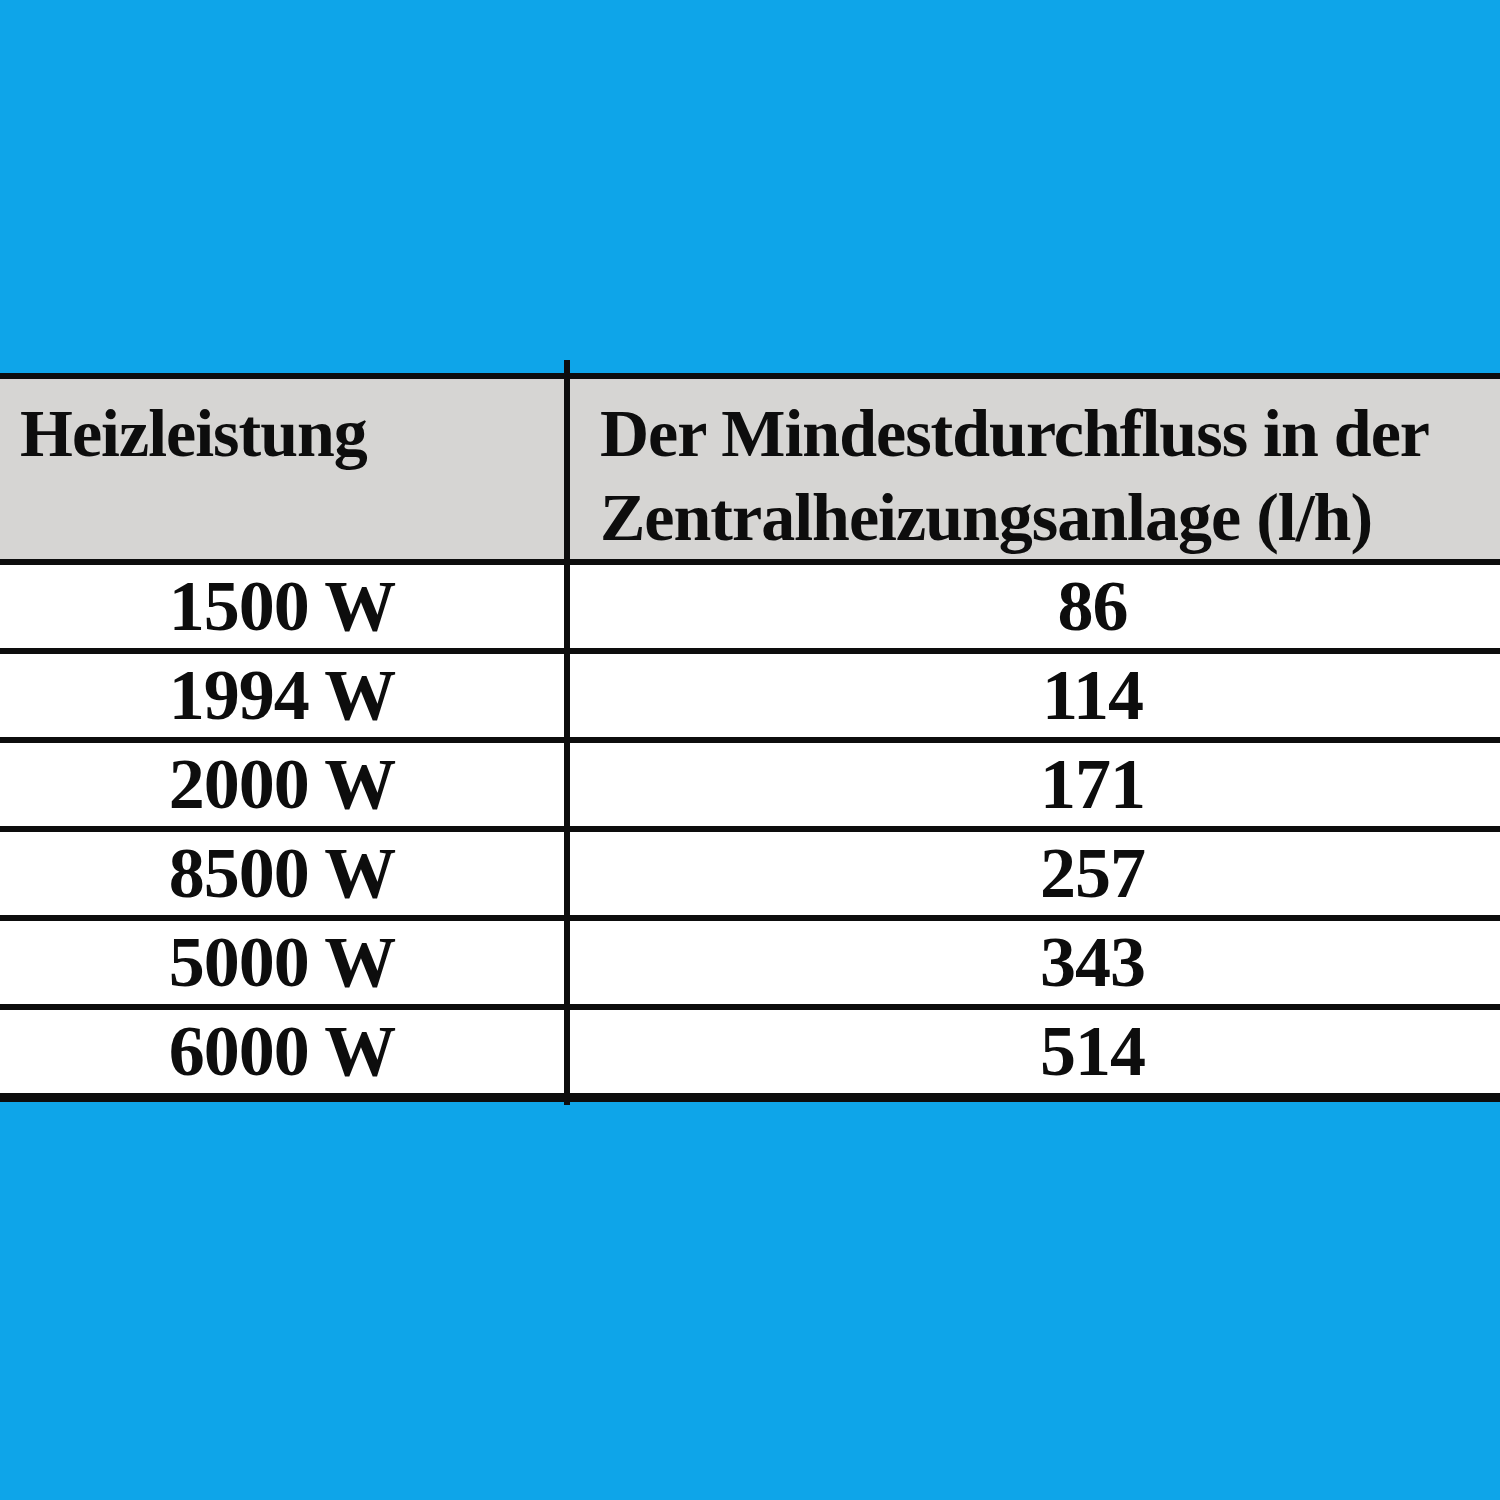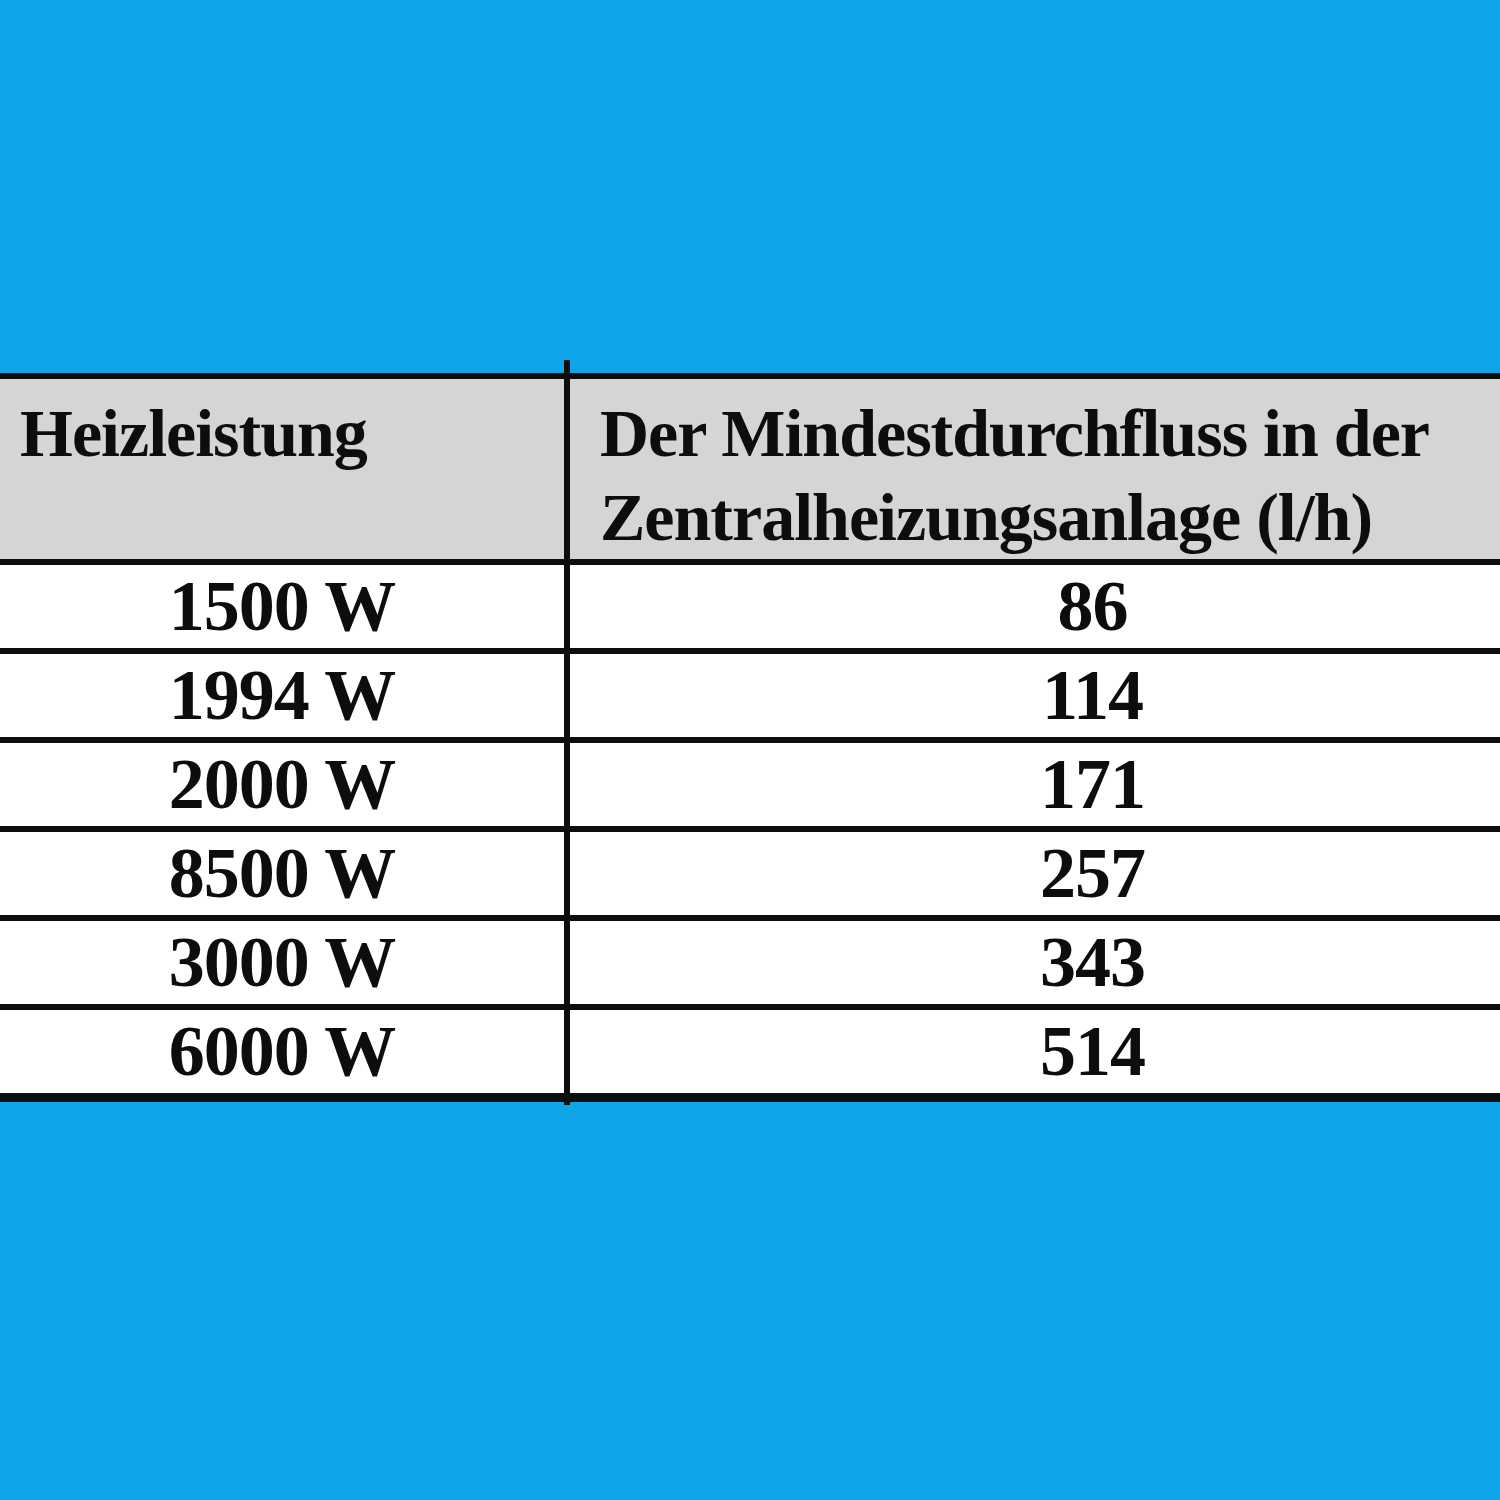--- a/index.html
+++ b/index.html
@@ -109,21 +109,21 @@
       </tr>
       <tr>
         <td class="cell-power">2000 W</td>
         <td class="cell-flow">171</td>
       </tr>
       <tr>
         <td class="cell-power">8500 W</td>
         <td class="cell-flow">257</td>
       </tr>
       <tr>
-        <td class="cell-power">3000 W</td>
+        <td class="cell-power">5000 W</td>
         <td class="cell-flow">343</td>
       </tr>
       <tr>
         <td class="cell-power">6000 W</td>
         <td class="cell-flow">514</td>
       </tr>
     </tbody>
   </table>
 </div>
 

